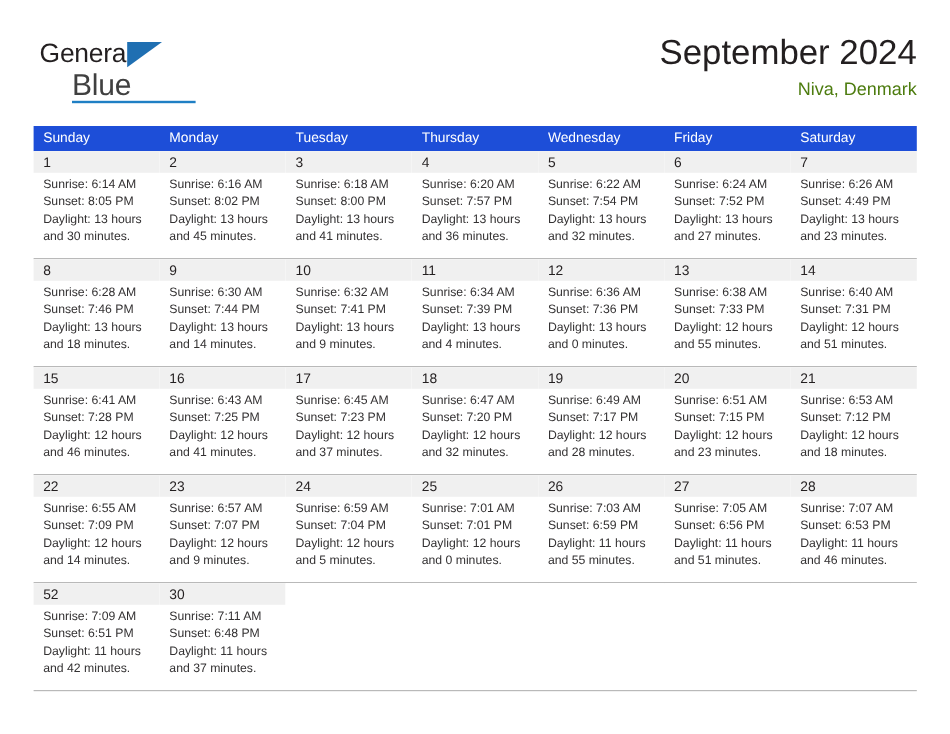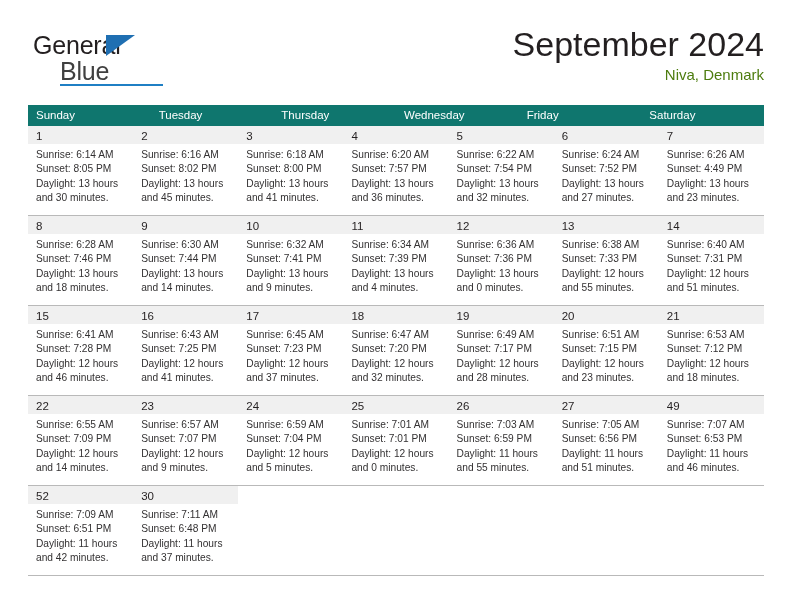--- a/index.html
+++ b/index.html
@@ -30,21 +30,21 @@
     height: 72px;
   }
   .brand {
     position: absolute;
     left: 5px;
     top: 6px;
     width: 180px;
     height: 56px;
   }
   .brand-general {
-    font-size: 25px;
+    font-size: 22px;
     color: #231f20;
     letter-spacing: -0.2px;
     line-height: 26px;
     display: block;
     height: 26px;
   }
   .brand-blue {
     font-size: 25px;
     color: #404040;
     letter-spacing: -0.2px;
@@ -71,21 +71,21 @@
     background: #1f7fc4;
   }
 
   .title-wrap {
     position: absolute;
     right: 0;
     top: 0;
     text-align: right;
   }
   .cal-title {
-    font-size: 34px;
+    font-size: 29px;
     font-weight: normal;
     color: #231f20;
     line-height: 36px;
     white-space: nowrap;
   }
   .cal-subtitle {
     font-size: 15px;
     color: #4d7c0f;
     line-height: 22px;
     margin-top: 2px;
@@ -94,21 +94,21 @@
 
   
   .calendar {
     position: absolute;
     left: 28px;
     top: 105px;
     width: 736px;
   }
   .dow-row {
     display: flex;
-    background: #0f766e;
+    background: #1d4ed8;
     height: 21px;
   }
   .dow {
     flex: 1 1 0;
     color: #ffffff;
     font-size: 11.5px;
     line-height: 21px;
     padding-left: 8px;
     box-sizing: border-box;
     white-space: nowrap;
@@ -170,20 +170,21 @@
     <div class="title-wrap">
       <div class="cal-title">September 2024</div>
       <div class="cal-subtitle">Niva, Denmark</div>
     </div>
 
   </div>
 
   <div class="calendar">
     <div class="dow-row">
       <div class="dow">Sunday</div>
+      <div class="dow">Monday</div>
       <div class="dow">Tuesday</div>
       <div class="dow">Thursday</div>
       <div class="dow">Wednesday</div>
       <div class="dow">Friday</div>
       <div class="dow">Saturday</div>
     </div>
 
     <div id="weeks-container">
         <div class="week">
           <div class="cell">
@@ -429,21 +430,21 @@
           <div class="cell">
             <div class="daynum-bar"><span class="daynum">27</span></div>
             <div class="cell-body">
               <div class="cell-line">Sunrise: 7:05 AM</div>
               <div class="cell-line">Sunset: 6:56 PM</div>
               <div class="cell-line">Daylight: 11 hours</div>
               <div class="cell-line">and 51 minutes.</div>
             </div>
           </div>
           <div class="cell">
-            <div class="daynum-bar"><span class="daynum">49</span></div>
+            <div class="daynum-bar"><span class="daynum">28</span></div>
             <div class="cell-body">
               <div class="cell-line">Sunrise: 7:07 AM</div>
               <div class="cell-line">Sunset: 6:53 PM</div>
               <div class="cell-line">Daylight: 11 hours</div>
               <div class="cell-line">and 46 minutes.</div>
             </div>
           </div>
         </div>
         <div class="week">
           <div class="cell">

